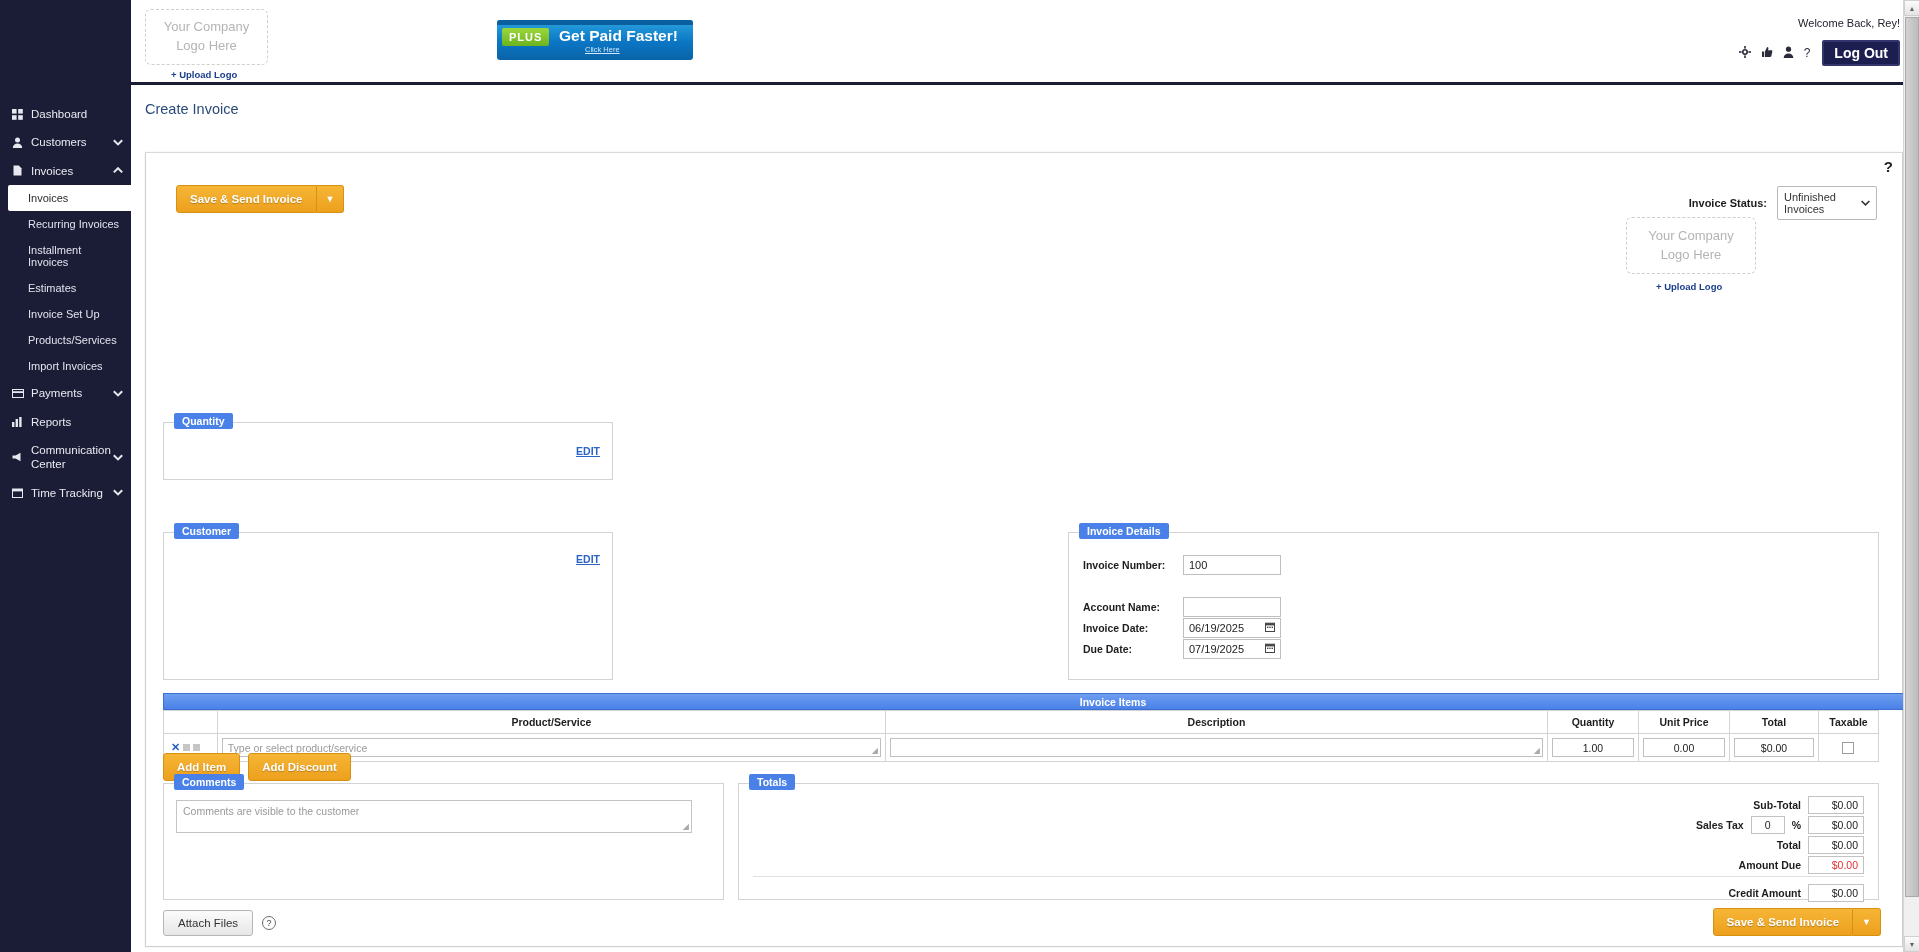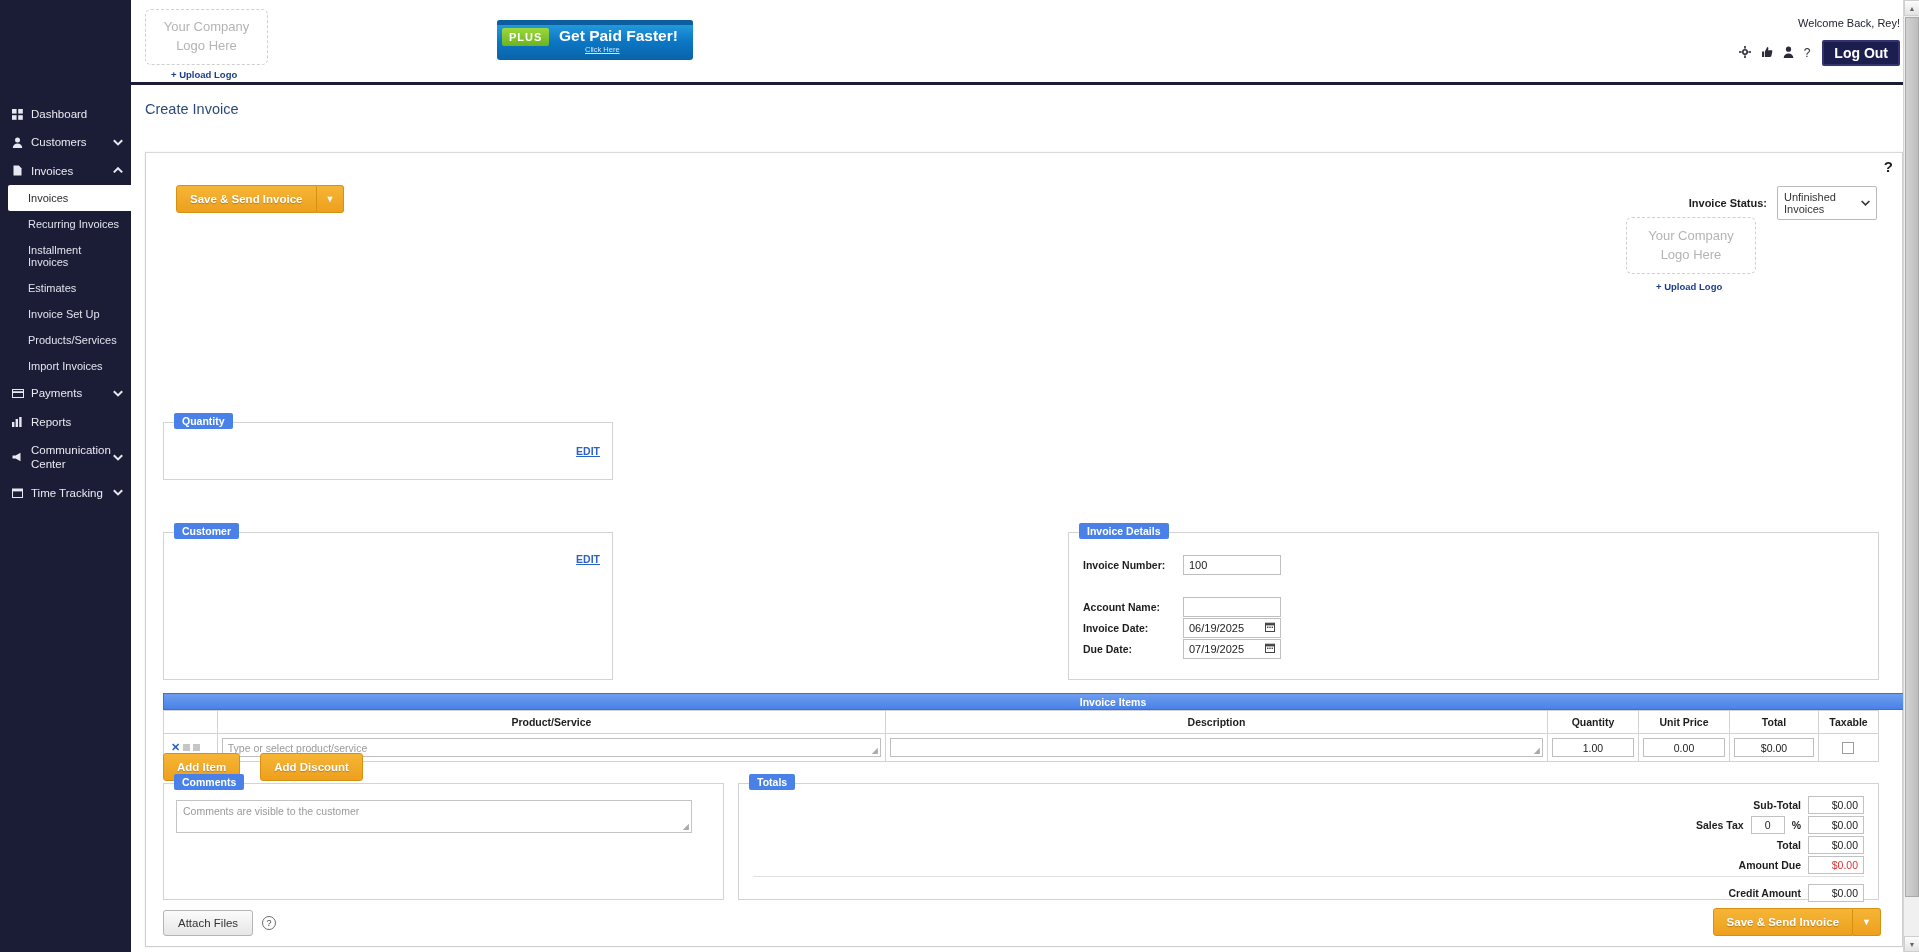--- a/index.html
+++ b/index.html
@@ -264,21 +264,21 @@
     display: flex; align-items: center; justify-content: center;
   }
   .row-tools { display: flex; align-items: center; gap: 3px; justify-content: flex-start; padding-left: 3px; }
   .row-tools .x { color: #2b63c4; font-size: 11px; font-weight: bold; cursor: pointer; }
   .row-tools .sq { width: 7px; height: 7px; background: #c6c6c6; display: inline-block; cursor: pointer; }
   .tax-box {
     width: 12px; height: 12px; border: 1px solid #9d9d9d; background: #fff;
     margin: 0 auto; cursor: pointer;
   }
 
-  #add-buttons { position: absolute; left: 17px; top: 600px; display: flex; gap: 20px; }
+  #add-buttons { position: absolute; left: 17px; top: 600px; display: flex; gap: 8px; }
 
   
   #panel-comments { left: 17px;  top: 630px; width: 561px; height: 117px; }
   #panel-totals   { left: 592px; top: 630px; width: 1141px; height: 117px; }
   .comments-area {
     position: absolute; left: 12px; top: 16px;
     width: 516px; height: 33px;
     border: 1px solid #c4c4c4; background: #fff;
     font-size: 10.5px; color: #9a9a9a; padding: 4px 6px;
   }

